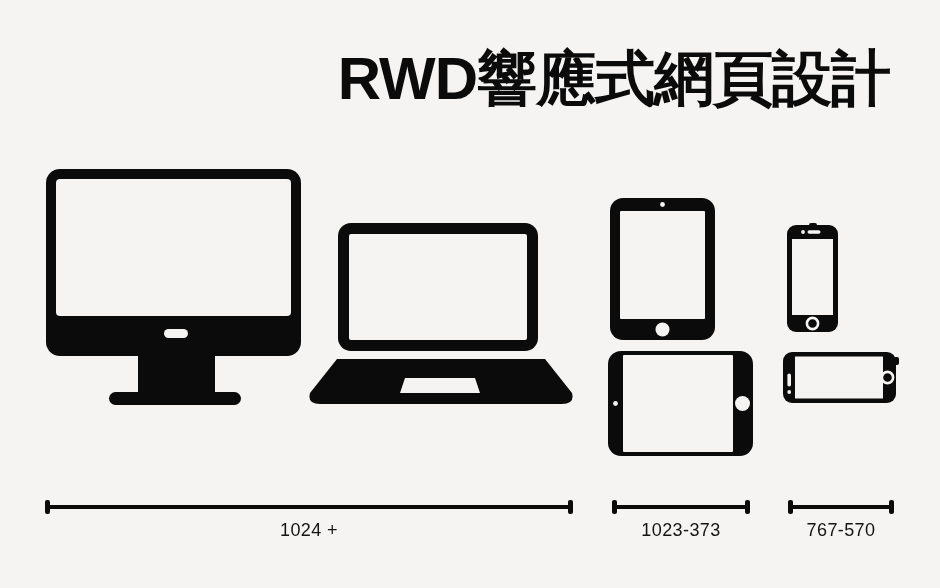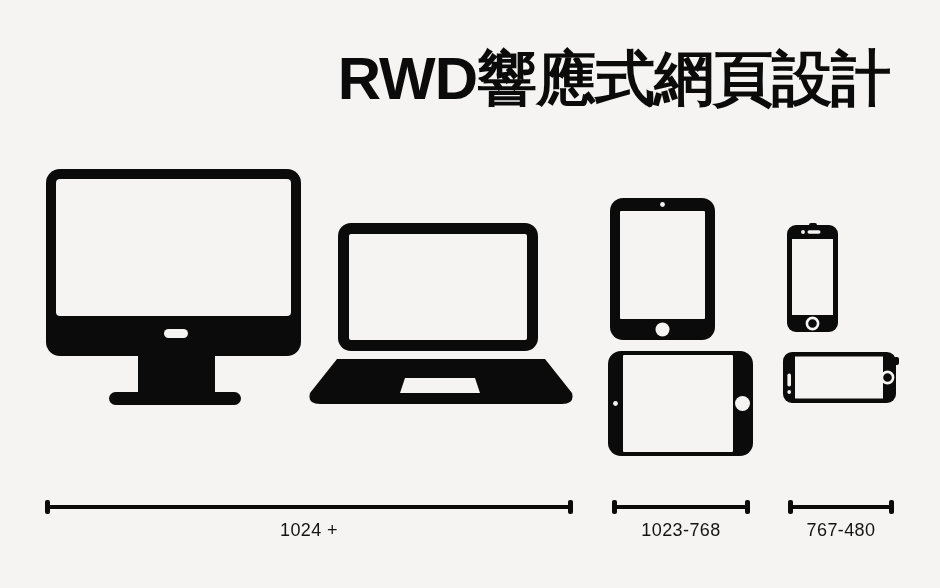--- a/index.html
+++ b/index.html
@@ -134,25 +134,25 @@
     </div>
     <div class="ruler-label">1024 +</div>
   </div>
 
   <div class="ruler ruler-2">
     <div class="ruler-bar">
       <span class="ruler-cap left"></span>
       <span class="ruler-line"></span>
       <span class="ruler-cap right"></span>
     </div>
-    <div class="ruler-label">1023-768</div>
+    <div class="ruler-label">1023-373</div>
   </div>
 
   <div class="ruler ruler-3">
     <div class="ruler-bar">
       <span class="ruler-cap left"></span>
       <span class="ruler-line"></span>
       <span class="ruler-cap right"></span>
     </div>
-    <div class="ruler-label">767-480</div>
+    <div class="ruler-label">767-570</div>
   </div>
 
 </div>
 
 </body></html>

